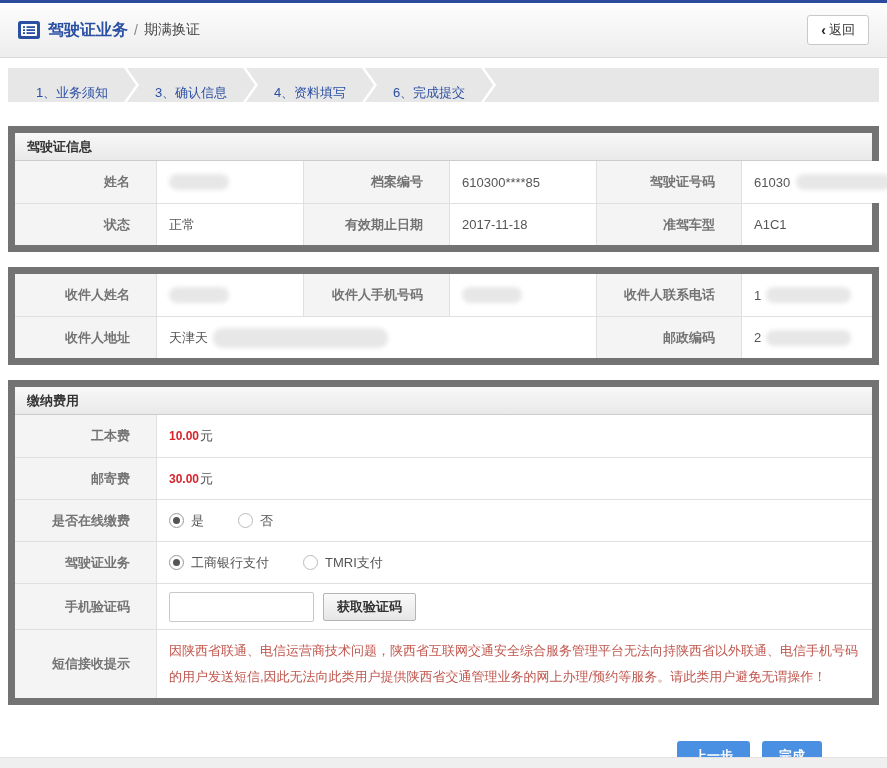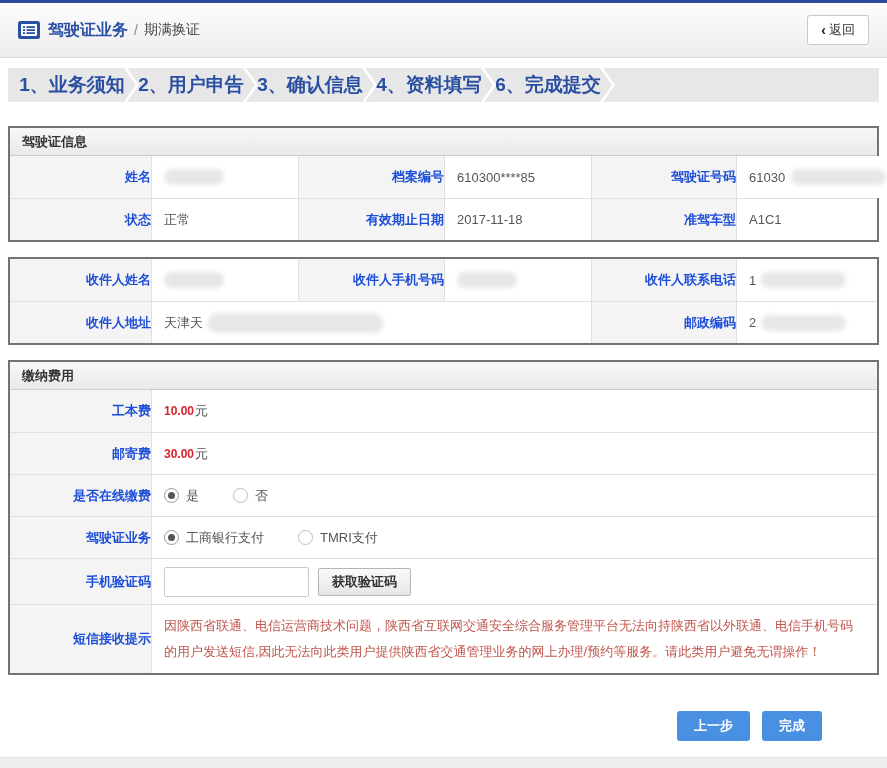--- a/index.html
+++ b/index.html
@@ -14,35 +14,35 @@
   .header { height:55px; background:linear-gradient(#fdfdfd,#ededed); border-bottom:1px solid #d8d8d8; display:flex; align-items:center; padding:0 18px; }
   .title-icon { width:22px; height:18px; margin-right:8px; flex:0 0 auto; }
   .title-primary { color:#2b50a3; font-size:16px; font-weight:bold; }
   .title-sep { color:#888; font-size:14px; margin:0 6px; }
   .title-secondary { color:#444; font-size:14px; }
   .back-btn { margin-left:auto; background:#fff; border:1px solid #c9c9c9; border-radius:3px; height:30px; padding:0 13px; display:flex; align-items:center; cursor:pointer; font-size:13px; color:#333; }
   .back-btn .chev { font-weight:bold; font-size:14px; margin-right:3px; color:#222; }
 
   
   .steps { display:flex; margin:10px 8px 0 8px; height:34px; }
-  .step { flex:0 0 128px; background:#e7e7e7; color:#2a4fa2; font-size:19px; font-weight:bold; display:flex; align-items:center; justify-content:center; clip-path:polygon(12px 50%, 0 0, calc(100% - 12px) 0, 100% 50%, calc(100% - 12px) 100%, 0 100%); }
+  .step { flex:0 0 128px; background:#e7e7e7; color:#2a4fa2; font-size:13px; font-weight:normal; display:flex; align-items:flex-end; justify-content:center; clip-path:polygon(12px 50%, 0 0, calc(100% - 12px) 0, 100% 50%, calc(100% - 12px) 100%, 0 100%); }
   .step.first { clip-path:polygon(0 0, calc(100% - 12px) 0, 100% 50%, calc(100% - 12px) 100%, 0 100%); }
   .step + .step, .step-filler { margin-left:-9px; }
   .step.active { background:#1f7de0; color:#fff; }
   .step-filler { flex:1 1 auto; background:#e7e7e7; clip-path:polygon(12px 50%, 0 0, 100% 0, 100% 100%, 0 100%); }
 
   
-  .section { margin:24px 8px 0 8px; border:2px solid #737373; }
+  .section { margin:24px 8px 0 8px; border:7px solid #737373; }
   .section + .section { margin-top:15px; }
   .section-header { height:28px; line-height:27px; padding-left:12px; background:linear-gradient(#f8f8f8,#e9e9e9); border-bottom:1px solid #cccccc; font-size:13px; font-weight:bold; color:#333; }
   .grid6 { display:grid; grid-template-columns:142px 147px 146px 147px 145px auto; }
   .grid2 { display:grid; grid-template-columns:142px auto; }
   .cell { min-height:42px; display:flex; align-items:center; font-size:13px; border-top:1px solid #e0e0e0; }
   .row1 .cell { border-top:none; }
-  .cell.lbl { background:#f4f4f4; justify-content:flex-end; padding-right:0; color:#1d4ed8; font-weight:bold; border-right:1px solid #e0e0e0; text-align:right; }
+  .cell.lbl { background:#f4f4f4; justify-content:flex-end; padding-right:26px; color:#737373; font-weight:bold; border-right:1px solid #e0e0e0; text-align:right; }
   .cell.val { background:#fff; padding-left:12px; color:#555; }
   .cell.val.midborder { border-right:1px solid #e0e0e0; }
   .span3 { grid-column:2 / 5;text-align:right; }
 
   .blob { display:inline-block; height:16px; background:#e7e7e7; border-radius:9px; filter:blur(2px); vertical-align:middle; }
   .blob.w60 { width:60px; } .blob.w90 { width:95px; margin-left:6px; } .blob.w80 { width:85px; margin-left:5px; }
   .blob.w170 { width:175px; height:20px; margin-left:5px; }
 
   .fee { color:#d9232d; font-size:12px; font-weight:bold; }
   .fee-unit { color:#555; font-size:13px; margin-left:1px; }
@@ -92,23 +92,20 @@
       <span class="chev">‹</span>
       <span>返回</span>
     </button>
   </div>
 
   <div class="steps">
     <div class="step first">
         <span>1、业务须知</span>
       </div>
     <div class="step">
-        <span>2、用户申告</span>
-      </div>
-    <div class="step">
         <span>3、确认信息</span>
       </div>
     <div class="step">
         <span>4、资料填写</span>
       </div>
     <div class="step">
         <span>6、完成提交</span>
       </div>
     <div class="step-filler"></div>
   </div>

